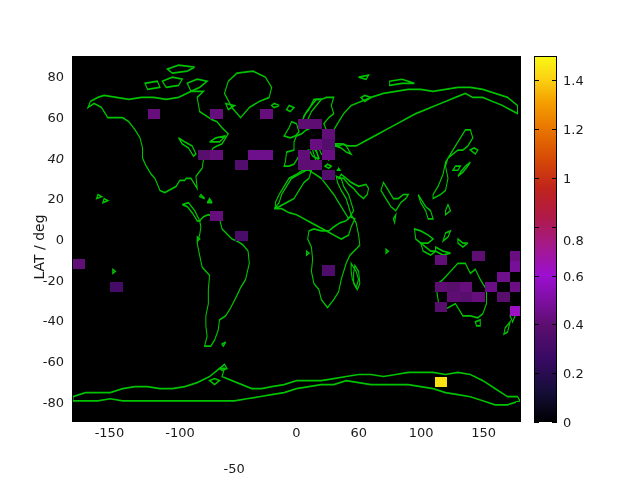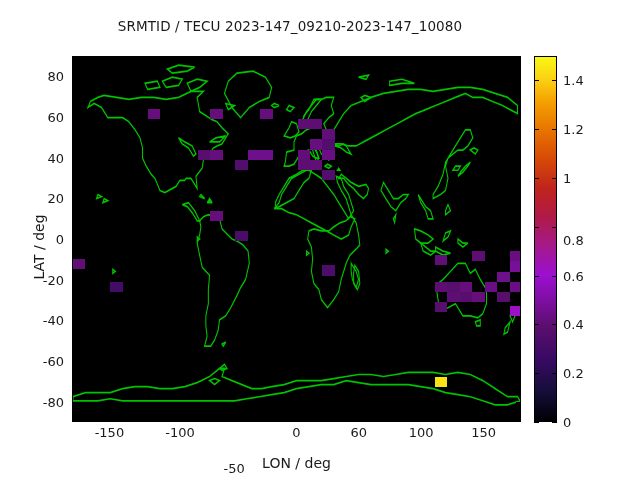--- a/index.html
+++ b/index.html
@@ -79,21 +79,20 @@
   .cbar-label{
     position:absolute;left:563px;font-size:13px;color:#1a1a1a;
     transform:translateY(-50%);white-space:nowrap;
   }
 </style>
 </head>
 <body>
 
 <div id="root">
 
-  <div class="title">SRMTID / TECU 2023-147_09210-2023-147_10080</div>
 
   <div class="plot-frame">
 
     <svg class="map-layer" viewBox="-180 -90 360 180" preserveAspectRatio="none">
       <g fill="none" stroke="#00c400" stroke-width="0.85" vector-effect="non-scaling-stroke" transform="scale(1,-1)">
 
         <path d="M-168,65 L-163,67 L-157,65 L-152,60 L-148,60 L-140,60 L-135,58 L-130,54
                  L-126,50 L-124,45 L-124,40 L-121,36 L-117,32 L-114,30 L-110,24 L-106,23
                  L-97,26 L-94,29 L-90,29 L-89,30 L-85,30 L-82,27 L-80,25 L-81,31 L-76,35
                  L-75,39 L-74,41 L-70,42 L-67,45 L-64,46 L-60,47 L-56,51 L-55,52 L-60,55
@@ -285,40 +284,39 @@
       <div class="tick xtick " style="left: 358.861px;"></div>
       <div class="tick xtick t" style="left: 358.861px;"></div>
       <div class="tick xtick " style="left: 421.222px;"></div>
       <div class="tick xtick t" style="left: 421.222px;"></div>
       <div class="tick xtick " style="left: 483.583px;"></div>
       <div class="tick xtick t" style="left: 483.583px;"></div>
     </div>
   <div class="ylabels" id="ylabels">
       <div class="ylabel-txt" style="top: 76.3333px;">80</div>
       <div class="ylabel-txt" style="top: 117px;">60</div>
-      <div class="ylabel-txt" style="top: 157.667px;">40</div>
+      <div class="ylabel-txt" style="top: 157.667px; font-style: italic;">40</div>
       <div class="ylabel-txt" style="top: 198.333px;">20</div>
       <div class="ylabel-txt" style="top: 239px;">0</div>
       <div class="ylabel-txt" style="top: 279.667px;">-20</div>
       <div class="ylabel-txt" style="top: 320.333px;">-40</div>
       <div class="ylabel-txt" style="top: 361px;">-60</div>
       <div class="ylabel-txt" style="top: 401.667px;">-80</div>
     </div>
   <div class="xlabels" id="xlabels">
       <div class="xlabel-txt" style="left: 109.417px;">-150</div>
       <div class="xlabel-txt" style="left: 180px;">-100</div>
       <div class="xlabel-txt" style="left: 234.139px; margin-top: 36px;">-50</div>
       <div class="xlabel-txt" style="left: 296.5px;">0</div>
       <div class="xlabel-txt" style="left: 358.861px;">60</div>
       <div class="xlabel-txt" style="left: 421.222px;">100</div>
       <div class="xlabel-txt" style="left: 483.583px;">150</div>
     </div>
 
   <div class="axis-name-y">LAT / deg</div>
-  <div class="axis-name-x">LON / deg</div>
 
   <div class="cbar-box"></div>
   <div id="cbar-ticks">
       <div class="cbar-tick " style="top: 422px;"></div>
       <div class="cbar-tick r" style="top: 422px;"></div>
       <div class="cbar-label" style="top: 422px;">0</div>
       <div class="cbar-tick " style="top: 373.2px;"></div>
       <div class="cbar-tick r" style="top: 373.2px;"></div>
       <div class="cbar-label" style="top: 373.2px;">0.2</div>
       <div class="cbar-tick " style="top: 324.4px;"></div>

